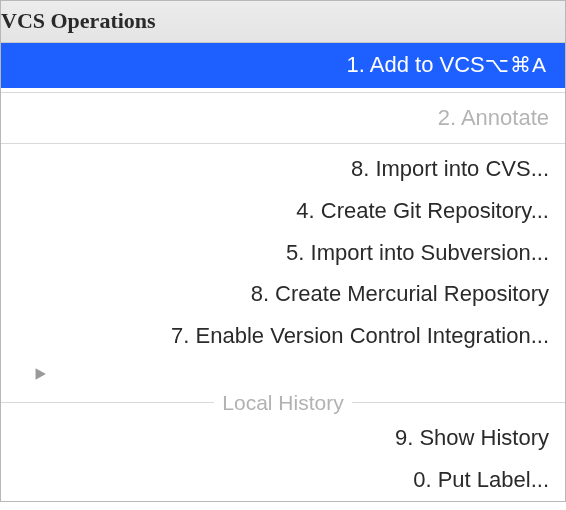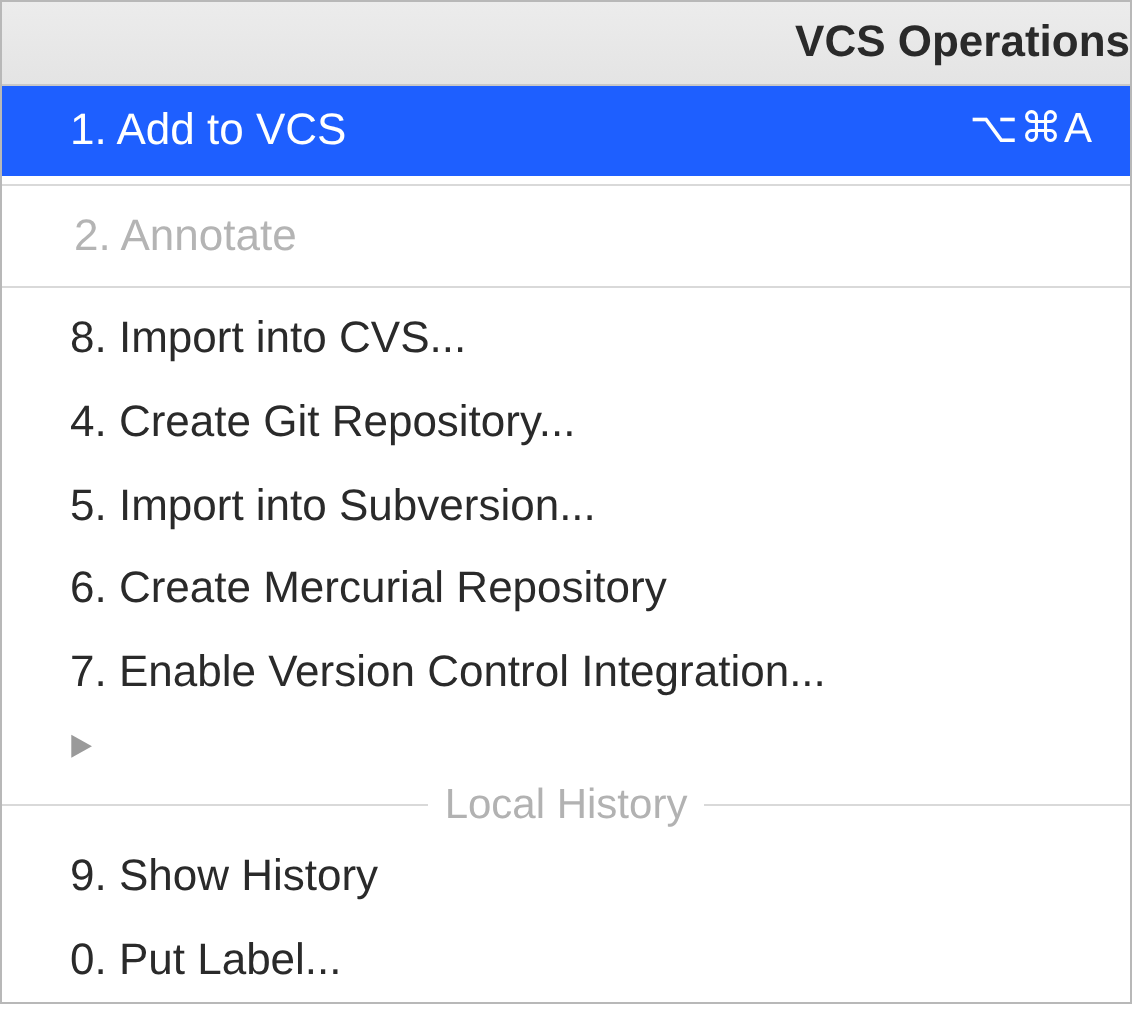--- a/index.html
+++ b/index.html
@@ -10,34 +10,36 @@
       height: 510px;
     }
     .popup {
       width: 566px;
       border: 1px solid #b8b8b8;
       background: #fff;
     }
     .header {
       background: linear-gradient(#ececec, #e4e4e4);
       border-bottom: 1px solid #c8c8c8;
-      text-align: right;
-      padding: 7px 0 8px 12px;
+      text-align: left;
+      padding: 7px 0 8px 0;
       font-size: 22px;
       font-weight: 600;
       color: #2a2a2a;
+      font-family: Liberation Serif, serif;
     }
     .item {
       display: flex;
       align-items: center;
       padding: 5px 16px 5px 34px;
       font-size: 22px;
       color: #2a2a2a;
       position: relative;
       line-height: 1.45;
+      text-align: right;
     }
     .item-selected {
       background: #1e5fff;
       color: #fff;
       border-top: 1px solid #1e5fff;
       border-bottom: 2px solid #1e5fff;
     }
     .item-disabled { color: #b4b4b4; padding-left: 36px; }
     .item-label { flex: 1; }
     .item-shortcut {
@@ -95,21 +97,21 @@
   <div class="item">
     <span class="item-label">8. Import into CVS...</span>
   </div>
   <div class="item">
     <span class="item-label">4. Create Git Repository...</span>
   </div>
   <div class="item">
     <span class="item-label">5. Import into Subversion...</span>
   </div>
   <div class="item">
-    <span class="item-label">6. Create Mercurial Repository</span>
+    <span class="item-label">8. Create Mercurial Repository</span>
   </div>
   <div class="item">
     <span class="item-label">7. Enable Version Control Integration...</span>
   </div>
   <div class="item">
     <span class="item-submenu">▶</span>
   </div>
 
   <div class="separator-labeled">
     <span class="separator-labeled-text">Local History</span>

